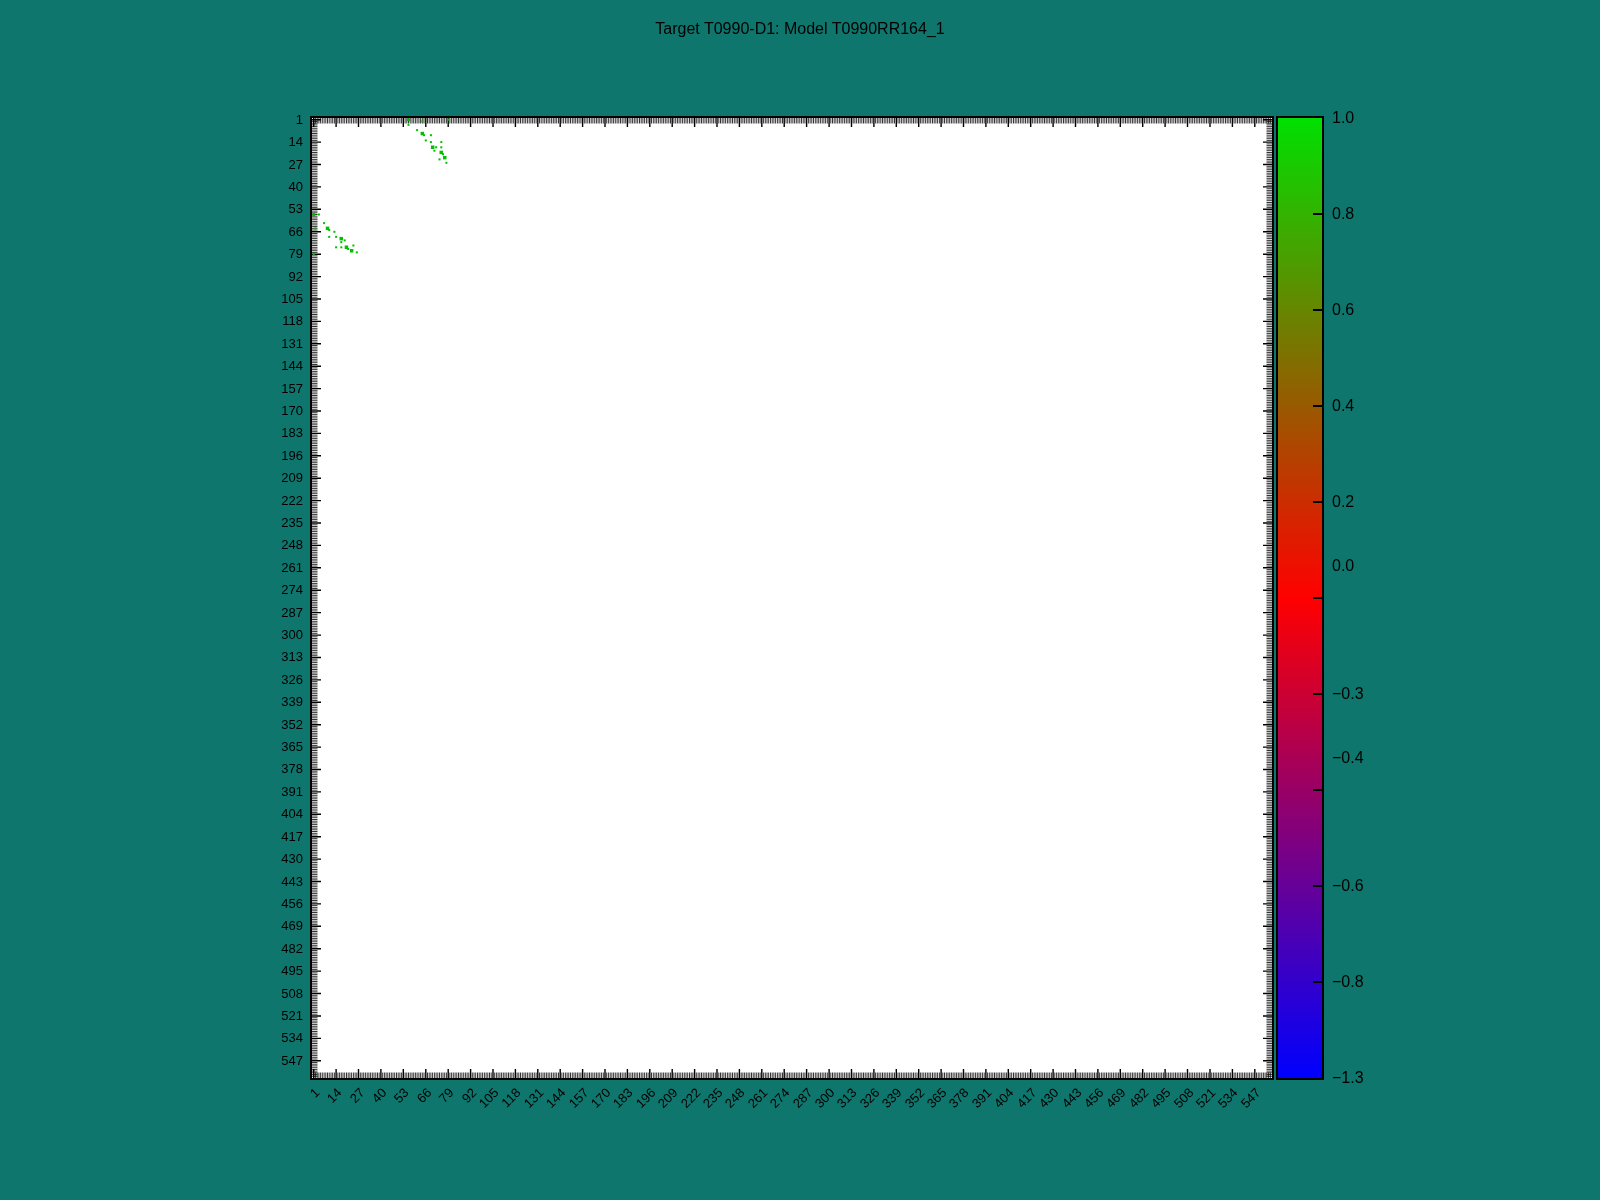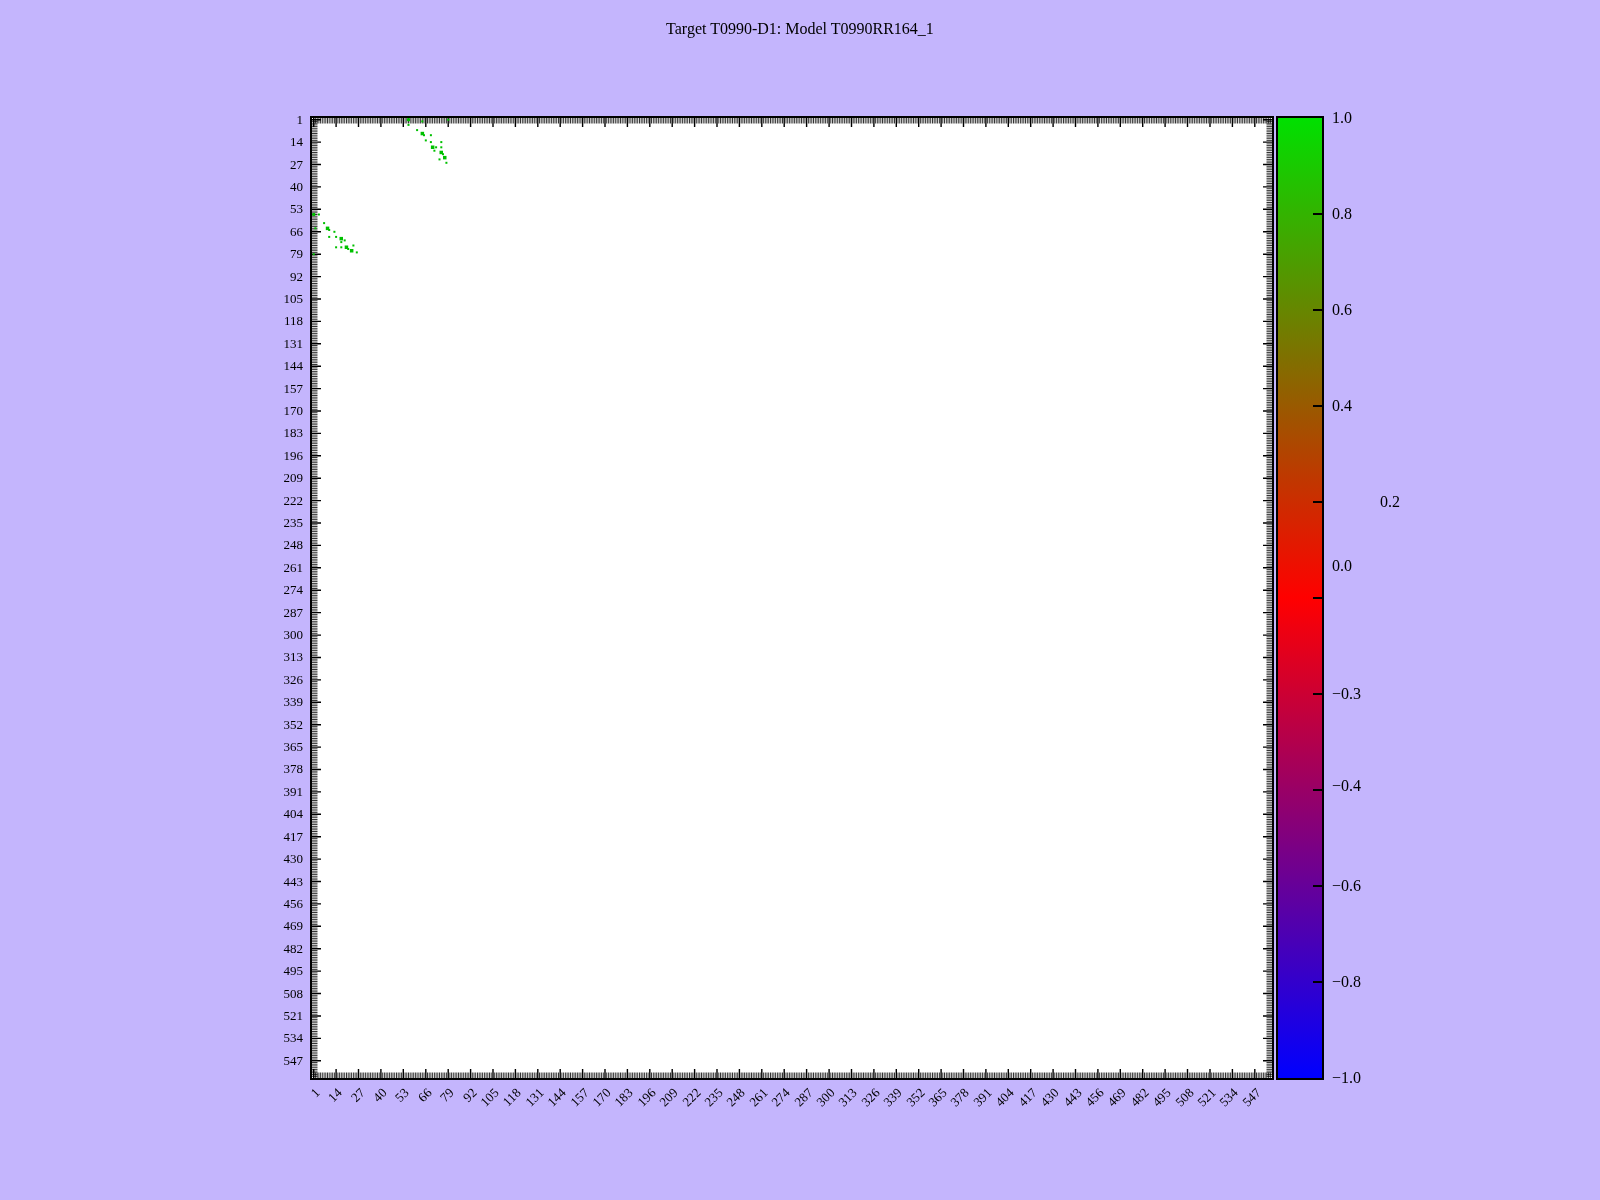--- a/index.html
+++ b/index.html
@@ -1,17 +1,17 @@
 <!DOCTYPE html>
 <html><head>
 <meta charset="utf-8">
 <style>
   html,body{margin:0;padding:0;background:#fff;}
-  .fig{position:relative;width:1600px;height:1200px;background:#c4b5fd;
-       font-family:Liberation Serif, serif;color:#000;overflow:hidden;}
+  .fig{position:relative;width:1600px;height:1200px;background:#0f766e;
+       font-family:Liberation Sans, sans-serif;color:#000;overflow:hidden;}
   .suptitle{position:absolute;left:0;top:18px;width:1600px;text-align:center;
             font-size:16px;line-height:21px;}
   .axes-title{position:absolute;left:310px;top:85px;width:964px;text-align:center;
               font-size:18.5px;}
   .plot{position:absolute;left:310px;top:116px;width:960px;height:960px;
         border:2px solid #000;background:#fff;box-sizing:content-box;}
   .plot svg{position:absolute;left:0;top:0;display:block;}
   .ylab{position:absolute;width:80px;text-align:right;font-size:13px;line-height:16px;}
   .xlab{position:absolute;width:130px;text-align:right;font-size:13px;line-height:15px;
         transform-origin:100% 0%;transform:rotate(-45deg);}
@@ -181,21 +181,21 @@
       <div class="cbar-tick" style="left: 1313px; width: 9px; top: 693px;"></div>
       <div class="cbar-tick" style="left: 1313px; width: 9px; top: 789px;"></div>
       <div class="cbar-tick" style="left: 1313px; width: 9px; top: 885px;"></div>
       <div class="cbar-tick" style="left: 1313px; width: 9px; top: 981px;"></div>
     </div>
   <div id="cbar-labels">
       <div class="cbar-lab" style="top: 108px;">1.0</div>
       <div class="cbar-lab" style="top: 204px;">0.8</div>
       <div class="cbar-lab" style="top: 300px;">0.6</div>
       <div class="cbar-lab" style="top: 396px;">0.4</div>
-      <div class="cbar-lab" style="top: 492px; margin-left: 48px;">0.2</div>
+      <div class="cbar-lab" style="top: 492px;">0.2</div>
       <div class="cbar-lab" style="top: 556px;">0.0</div>
       <div class="cbar-lab" style="top: 684px;">−0.3</div>
-      <div class="cbar-lab" style="top: 776px;">−0.4</div>
+      <div class="cbar-lab" style="top: 748px;">−0.4</div>
       <div class="cbar-lab" style="top: 876px;">−0.6</div>
       <div class="cbar-lab" style="top: 972px;">−0.8</div>
-      <div class="cbar-lab" style="top: 1068px;">−1.0</div>
+      <div class="cbar-lab" style="top: 1068px;">−1.3</div>
     </div>
 </div>
 
 </body></html>

